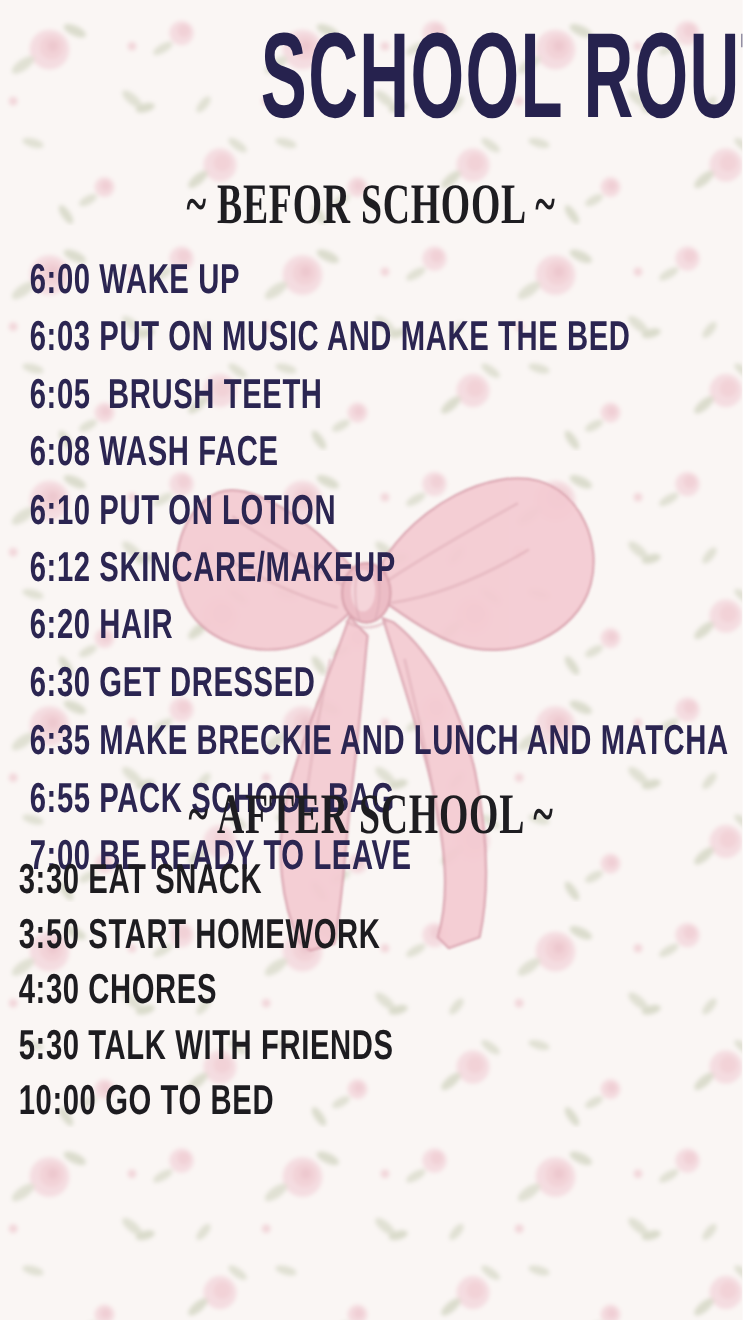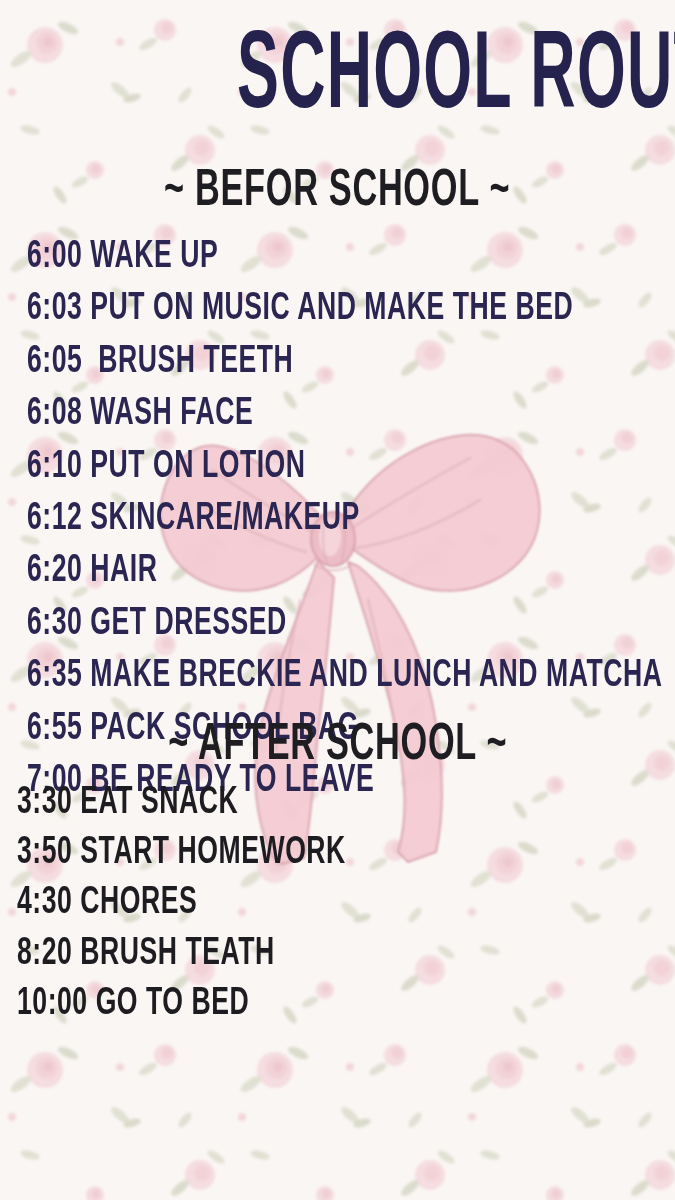--- a/index.html
+++ b/index.html
@@ -19,21 +19,21 @@
   
   .squish {
     display:inline-block;
     white-space: pre;
     font-weight: 700;
     letter-spacing: 0.02em;
   }
   h1.txt { top:6px; width:675px; text-align:center; line-height:126px; }
   h1 .squish { font-size:110px; transform: scaleX(0.57); transform-origin:50% 50%; color:#26224e; }
 
-  h2.txt { width:675px; text-align:center; line-height:62px; }
+  h2.txt { width:675px; text-align:center; line-height:62px;font-family:Liberation Serif, serif; }
   h2 .squish { font-size:52px; transform: scaleX(0.66); transform-origin:50% 50%; color:#1e1d21; }
   .h-before { top:156px; }
   .h-after  { top:710px; }
 
   ul.list { list-style:none; }
   ul.list li { display:block; }
   .t-item { font-size:38px; transform: scaleX(0.70); transform-origin:0 50%; }
   .before { top:232px; left:27px; }
   .before li { line-height:44.4px; }
   .before .t-item { color:#2b2551; }
@@ -142,17 +142,17 @@
       <li class="item"><span class="squish t-item"><span>7:00</span> <span>BE READY TO LEAVE</span></span></li>
     </ul>
 
   <h2 class="txt h-after"><span class="squish">~ AFTER SCHOOL ~</span></h2>
 
   <ul class="txt list after">
 
   <li class="item"><span class="squish t-item"><span>3:30</span> <span>EAT SNACK</span></span></li>
       <li class="item"><span class="squish t-item"><span>3:50</span> <span>START HOMEWORK</span></span></li>
       <li class="item"><span class="squish t-item"><span>4:30</span> <span>CHORES</span></span></li>
-      <li class="item"><span class="squish t-item"><span>8:20</span> <span>BRUSH TEATH</span></span></li>
+      <li class="item"><span class="squish t-item"><span>5:30</span> <span>TALK WITH FRIENDS</span></span></li>
       <li class="item"><span class="squish t-item"><span>10:00</span> <span>GO TO BED</span></span></li>
     </ul>
 
 </div>
 
 </body></html>

